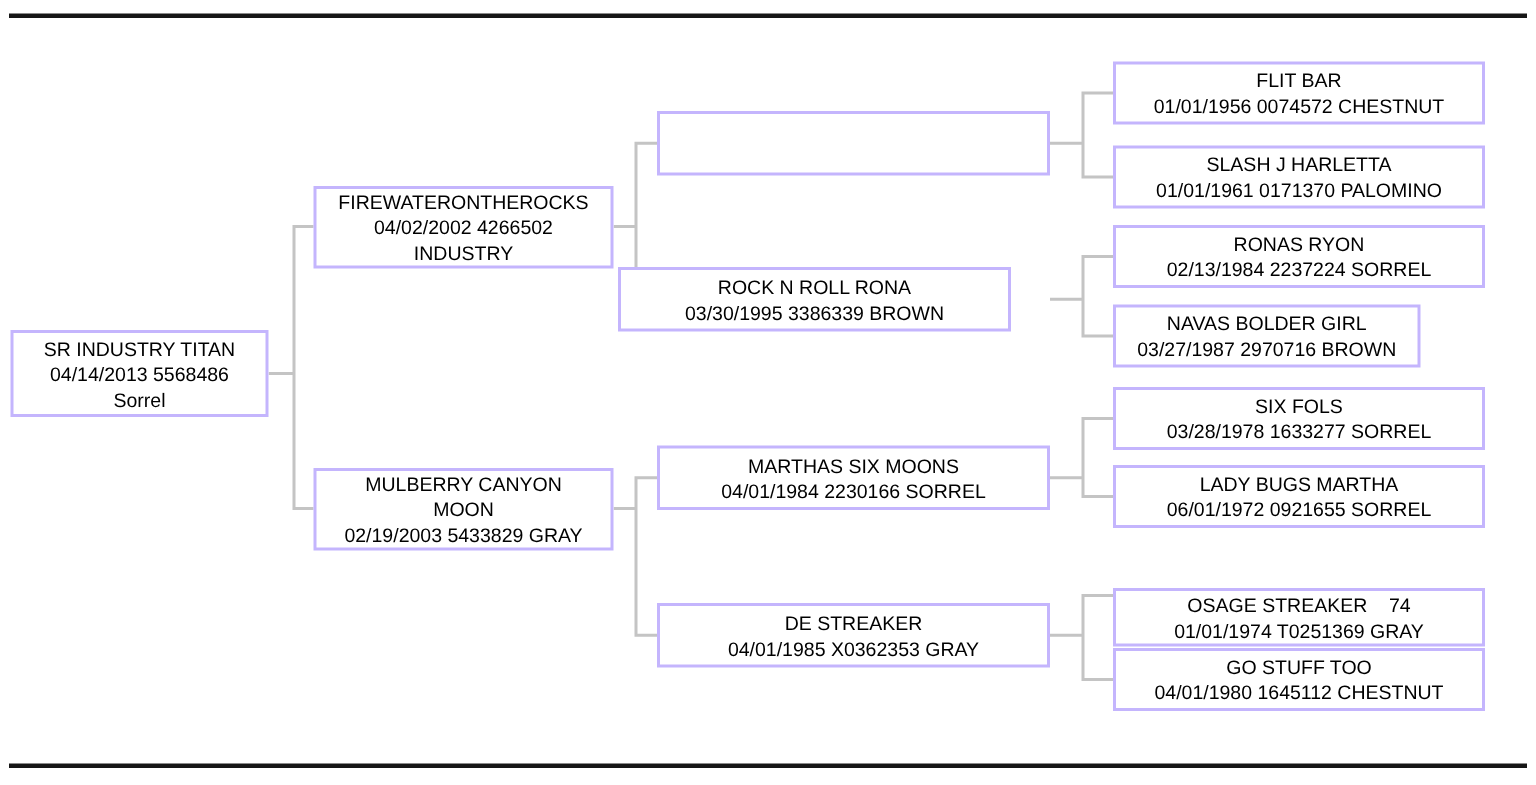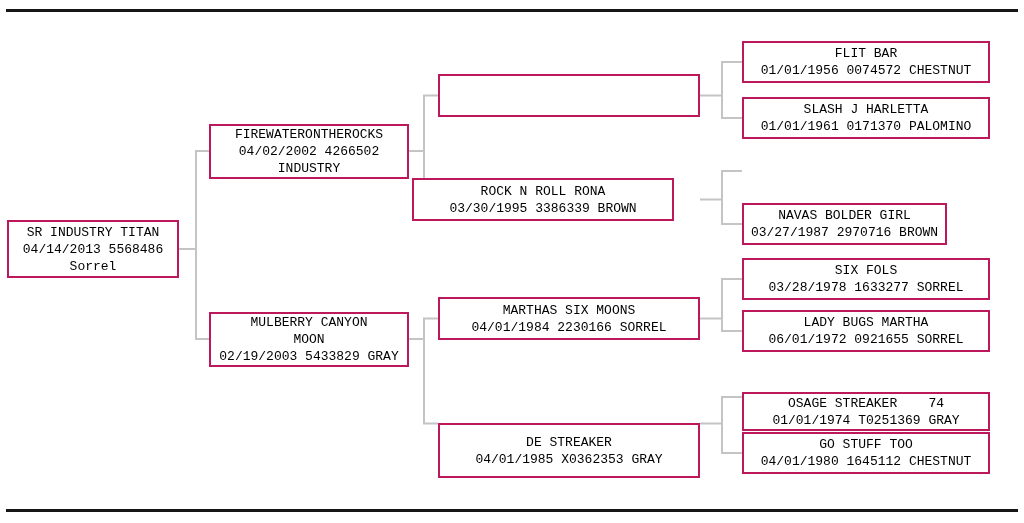--- a/index.html
+++ b/index.html
@@ -23,31 +23,30 @@
   .connectors {
     position: absolute;
     left: 0; top: 0;
     width: 1024px;
     height: 523px;
   }
   .box {
     position: absolute;
     box-sizing: border-box;
     background: #ffffff;
-    border: 2px solid #be185d;
+    border: 2px solid #c4b5fd;
     display: flex;
     flex-direction: column;
     justify-content: center;
     align-items: center;
     text-align: center;
     color: #000000;
     font-size: 13px;
     line-height: 17px;
     white-space: pre-wrap;
-    font-family: Liberation Mono, monospace;
   }
   .box .ln { width: 100%; }
 </style>
 </head>
 <body>
 
 <div class="chart">
 
   <div class="rule top"></div>
   <div class="rule bottom"></div>
@@ -88,35 +87,39 @@
   <div class="box" style="left:412px;top:178px;width:262px;height:43px">
     <div class="ln">ROCK N ROLL RONA</div>
     <div class="ln">03/30/1995 3386339 BROWN</div>
   </div>
 
   <div class="box" style="left:438px;top:297px;width:262px;height:43px">
     <div class="ln">MARTHAS SIX MOONS</div>
     <div class="ln">04/01/1984 2230166 SORREL</div>
   </div>
 
-  <div class="box" style="left:438px;top:423px;width:262px;height:55px">
+  <div class="box" style="left:438px;top:402px;width:262px;height:43px">
     <div class="ln">DE STREAKER</div>
     <div class="ln">04/01/1985 X0362353 GRAY</div>
   </div>
 
   <div class="box" style="left:742px;top:41px;width:248px;height:42px">
     <div class="ln">FLIT BAR</div>
     <div class="ln">01/01/1956 0074572 CHESTNUT</div>
   </div>
 
   <div class="box" style="left:742px;top:97px;width:248px;height:42px">
     <div class="ln">SLASH J HARLETTA</div>
     <div class="ln">01/01/1961 0171370 PALOMINO</div>
   </div>
 
+  <div class="box" style="left:742px;top:150px;width:248px;height:42px">
+    <div class="ln">RONAS RYON</div>
+    <div class="ln">02/13/1984 2237224 SORREL</div>
+  </div>
 
   <div class="box" style="left:742px;top:203px;width:205px;height:42px">
     <div class="ln">NAVAS BOLDER GIRL</div>
     <div class="ln">03/27/1987 2970716 BROWN</div>
   </div>
 
   <div class="box" style="left:742px;top:258px;width:248px;height:42px">
     <div class="ln">SIX FOLS</div>
     <div class="ln">03/28/1978 1633277 SORREL</div>
   </div>

